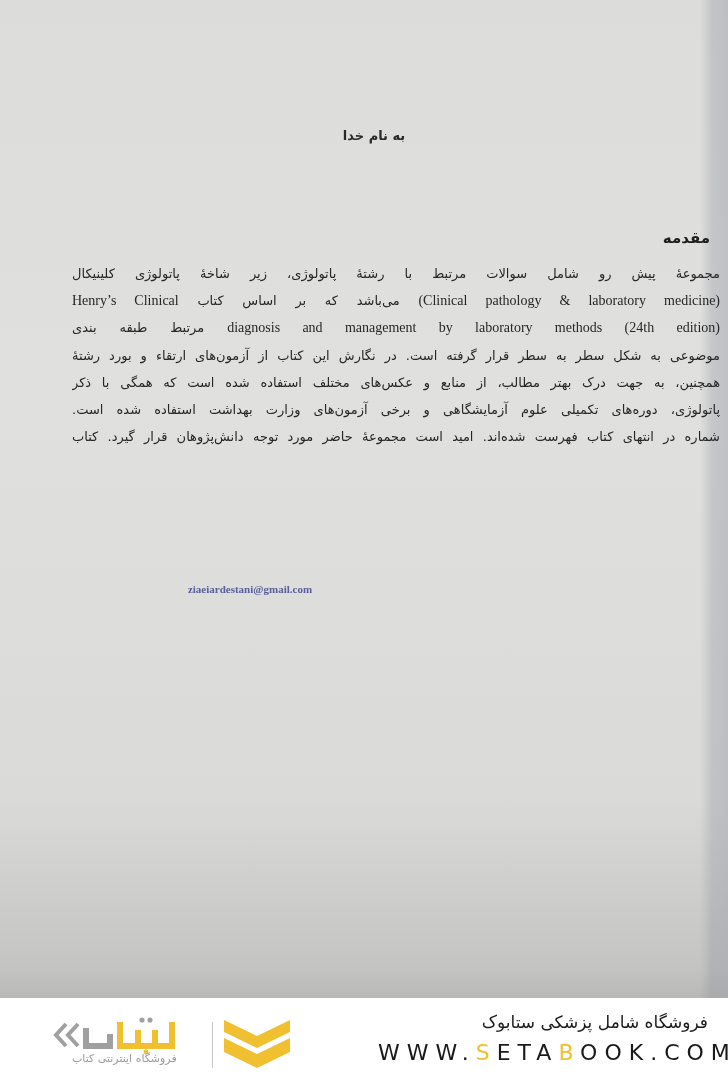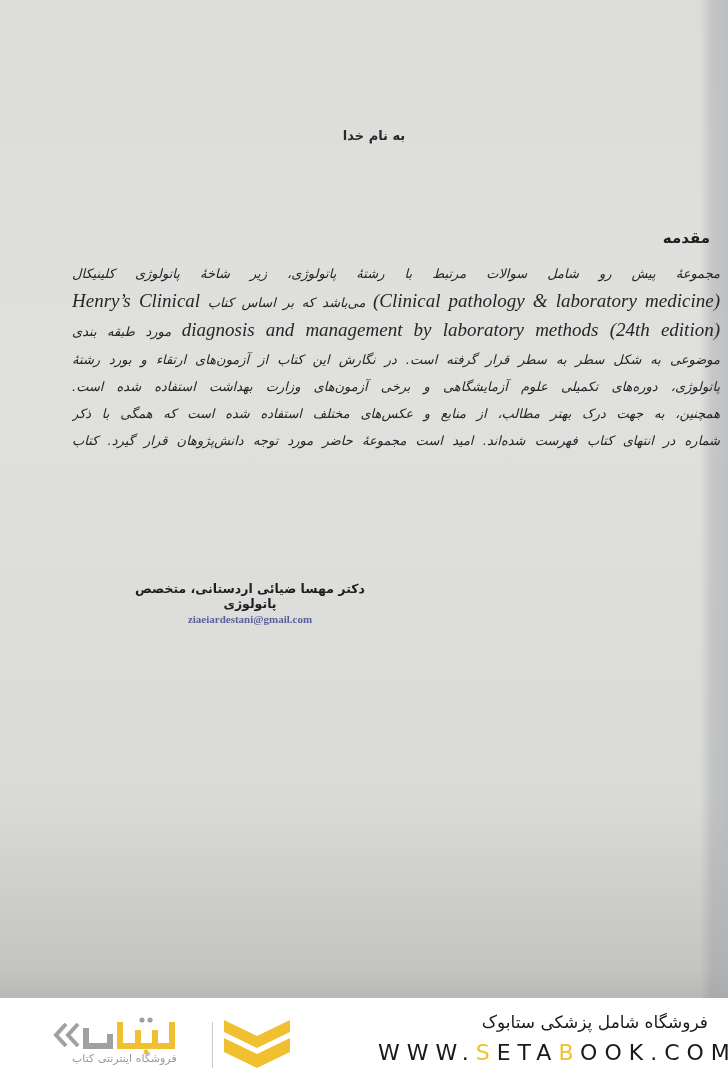--- a/index.html
+++ b/index.html
@@ -21,23 +21,23 @@
   }
   .title {
     position: absolute; top: 229px; right: 18px;
     direction: rtl; font-size: 15px; font-weight: bold; color: #1e1e1e; margin-left: 48px;
   }
   .body-text {
     position: absolute; top: 260px; left: 72px; width: 648px;
     direction: rtl; text-align: justify; text-align-last: right;
     font-size: 13px; line-height: 27.2px; color: #262626;
   }
-  .body-text .line { display: block; white-space: nowrap; overflow: hidden; text-align: justify; text-align-last: justify; font-style: italic; }
+  .body-text .line { display: block; white-space: nowrap; overflow: hidden; text-align: justify; text-align-last: justify; }
   .body-text .line.last { text-align-last: right; }
-  .en { font-family: "Liberation Serif", serif; font-size: 19px; }
+  .en { font-family: "Liberation Serif", serif; font-size: 14px; }
   .signature {
     position: absolute; top: 581px; left: 116px; width: 268px; text-align: center;
   }
   .sig-name { direction: rtl; font-size: 12.5px; font-weight: bold; color: #1e1e1e; display: block; }
   .sig-email { font-family: "Liberation Serif", serif; font-weight: bold; font-size: 11px; color: #5a5f9a; display: block; margin-top: 2px; }
 
   .footer {
     position: absolute; left: 0; top: 998px; width: 728px; height: 82px; background: #ffffff;
   }
   .store-name {
@@ -58,29 +58,28 @@
 </head>
 <body>
 
 <div class="page">
   <div class="heading-basmala">به نام خدا</div>
   <div class="title">مقدمه</div>
 
   <div class="body-text" id="para">
       <span class="line"><span>مجموعهٔ پیش رو شامل سوالات مرتبط با رشتهٔ پاتولوژی، زیر شاخهٔ پاتولوژی کلینیکال</span></span>
       <span class="line"><span class="en" dir="ltr">(Clinical pathology &amp; laboratory medicine)</span><span> می‌باشد که بر اساس کتاب </span><span class="en" dir="ltr">Henry’s Clinical</span></span>
-      <span class="line"><span class="en" dir="ltr">diagnosis and management by laboratory methods (24th edition)</span><span> مورد طبقه بندی</span></span>
+      <span class="line"><span class="en" dir="ltr">diagnosis and management by laboratory methods (24th edition)</span><span> مرتبط طبقه بندی</span></span>
       <span class="line"><span>موضوعی به شکل سطر به سطر قرار گرفته است. در نگارش این کتاب از آزمون‌های ارتقاء و بورد رشتهٔ</span></span>
+      <span class="line"><span>همچنین، به جهت درک بهتر مطالب، از منابع و عکس‌های مختلف استفاده شده است که همگی با ذکر</span></span>
       <span class="line"><span>پاتولوژی، دوره‌های تکمیلی علوم آزمایشگاهی و برخی آزمون‌های وزارت بهداشت استفاده شده است.</span></span>
-      <span class="line"><span>همچنین، به جهت درک بهتر مطالب، از منابع و عکس‌های مختلف استفاده شده است که همگی با ذکر</span></span>
       <span class="line"><span>شماره در انتهای کتاب فهرست شده‌اند. امید است مجموعهٔ حاضر مورد توجه دانش‌پژوهان قرار گیرد. کتاب</span></span>
     </div>
 
   <div class="signature">
-    <span class="sig-name">دکتر مهسا ضیائی اردستانی، متخصص پاتولوژی</span>
     <span class="sig-email">ziaeiardestani@gmail.com</span>
   </div>
 </div>
 
 <div class="footer">
   <div class="logo-area">
     <svg class="logo-word" width="150" height="38" viewBox="0 0 150 38">
       <g fill="none" stroke="#a0a0a0" stroke-width="4">
         <polyline points="14,8 4,19 14,30"></polyline>
         <polyline points="26,8 16,19 26,30"></polyline>

